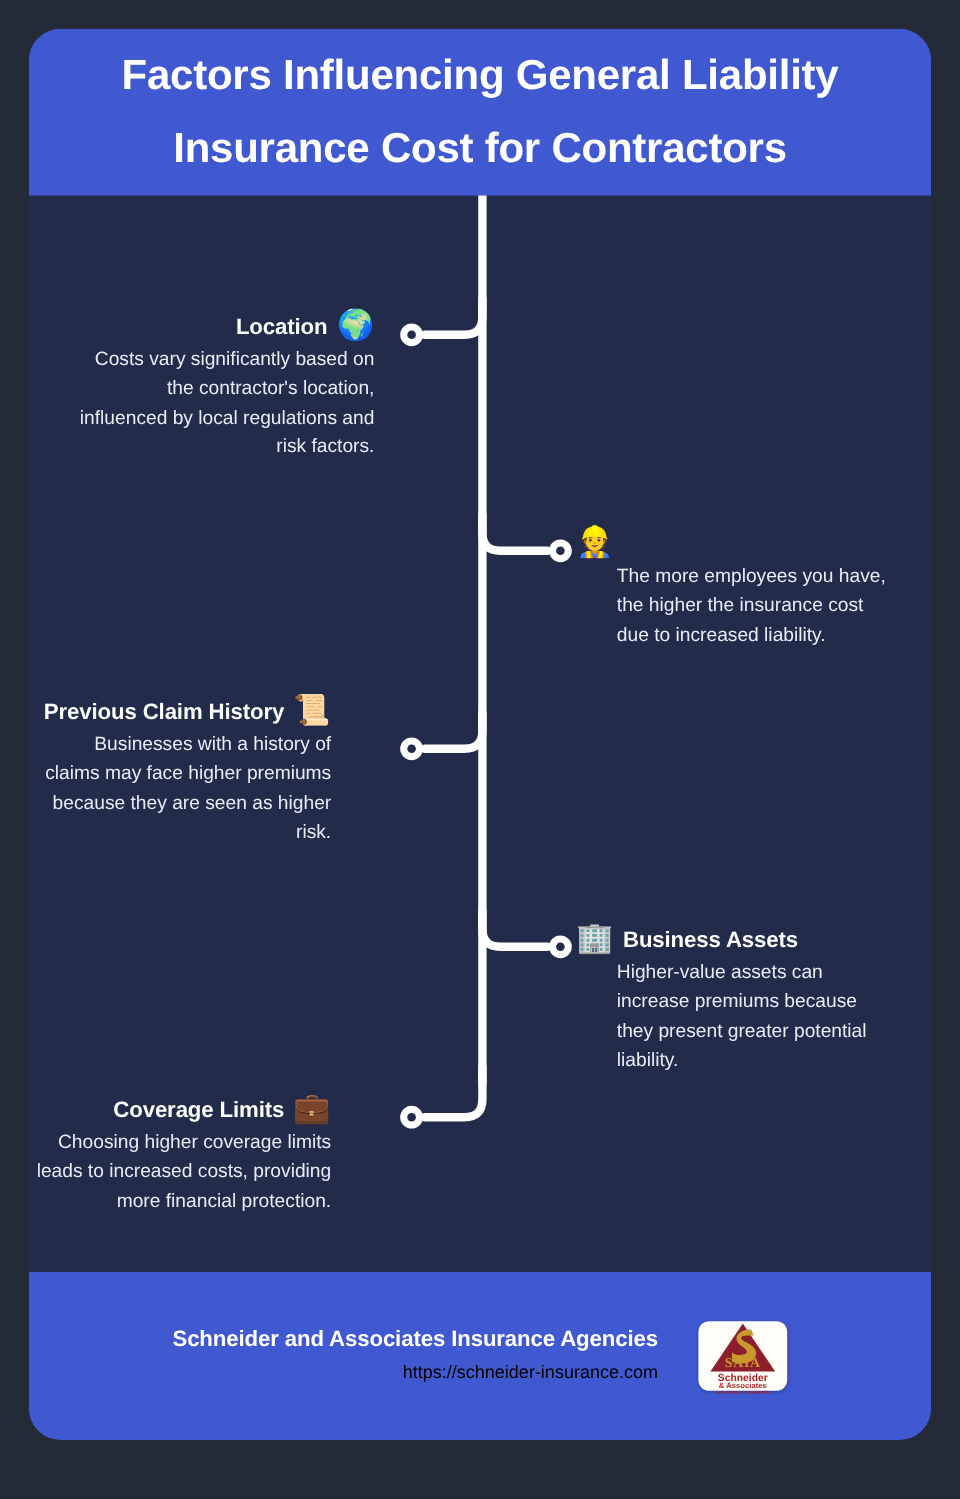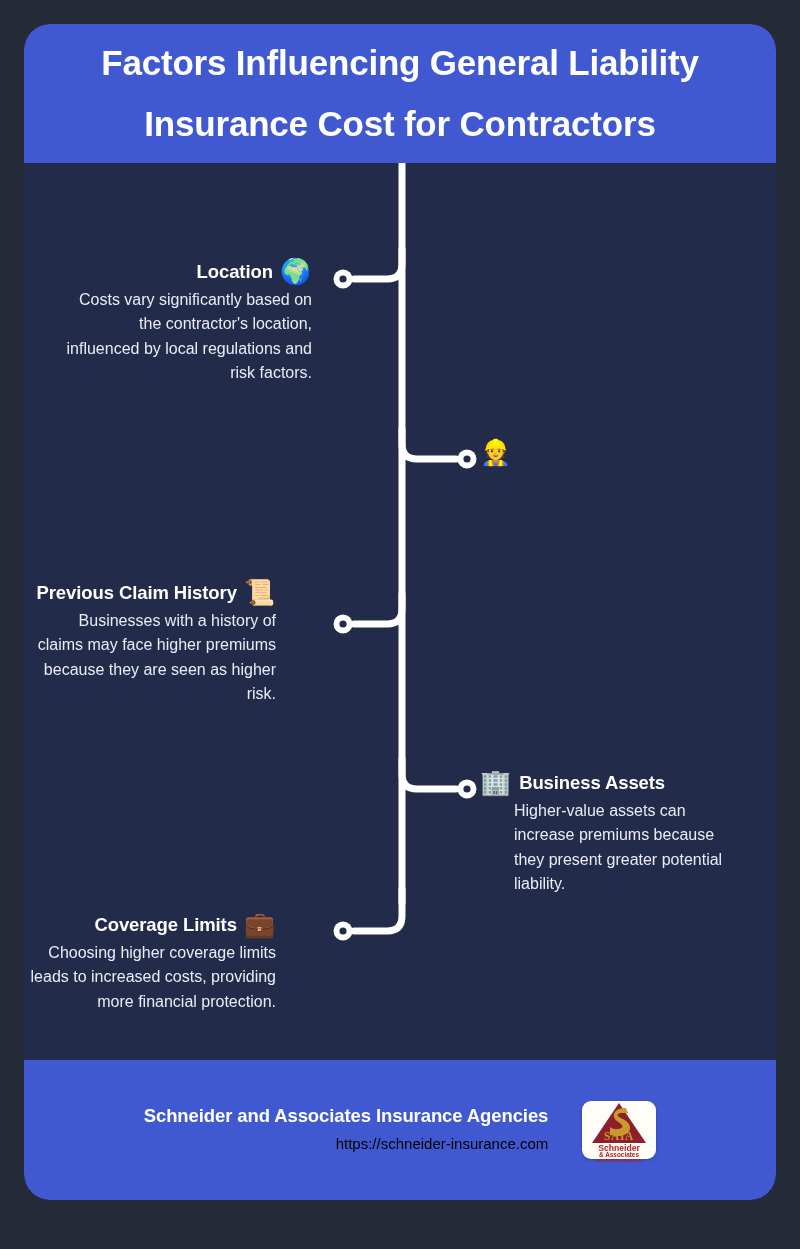--- a/index.html
+++ b/index.html
@@ -194,20 +194,21 @@
         <span class="item-title">Location</span>
         <span class="item-emoji">🌍</span>
       </div>
       <div class="item-desc">Costs vary significantly based on the contractor's location, influenced by local regulations and risk factors.</div>
     </div>
 
     <div class="item right" style="left:456px; top:416px;">
       <div class="item-head">
         <span class="item-emoji">👷</span>
       </div>
+      <div class="item-desc">The more employees you have, the higher the insurance cost due to increased liability.</div>
     </div>
 
     <div class="item left" style="left:6px; top:556px;">
       <div class="item-head">
         <span class="item-title">Previous Claim History</span>
         <span class="item-emoji">📜</span>
       </div>
       <div class="item-desc">Businesses with a history of claims may face higher premiums because they are seen as higher risk.</div>
     </div>
 

